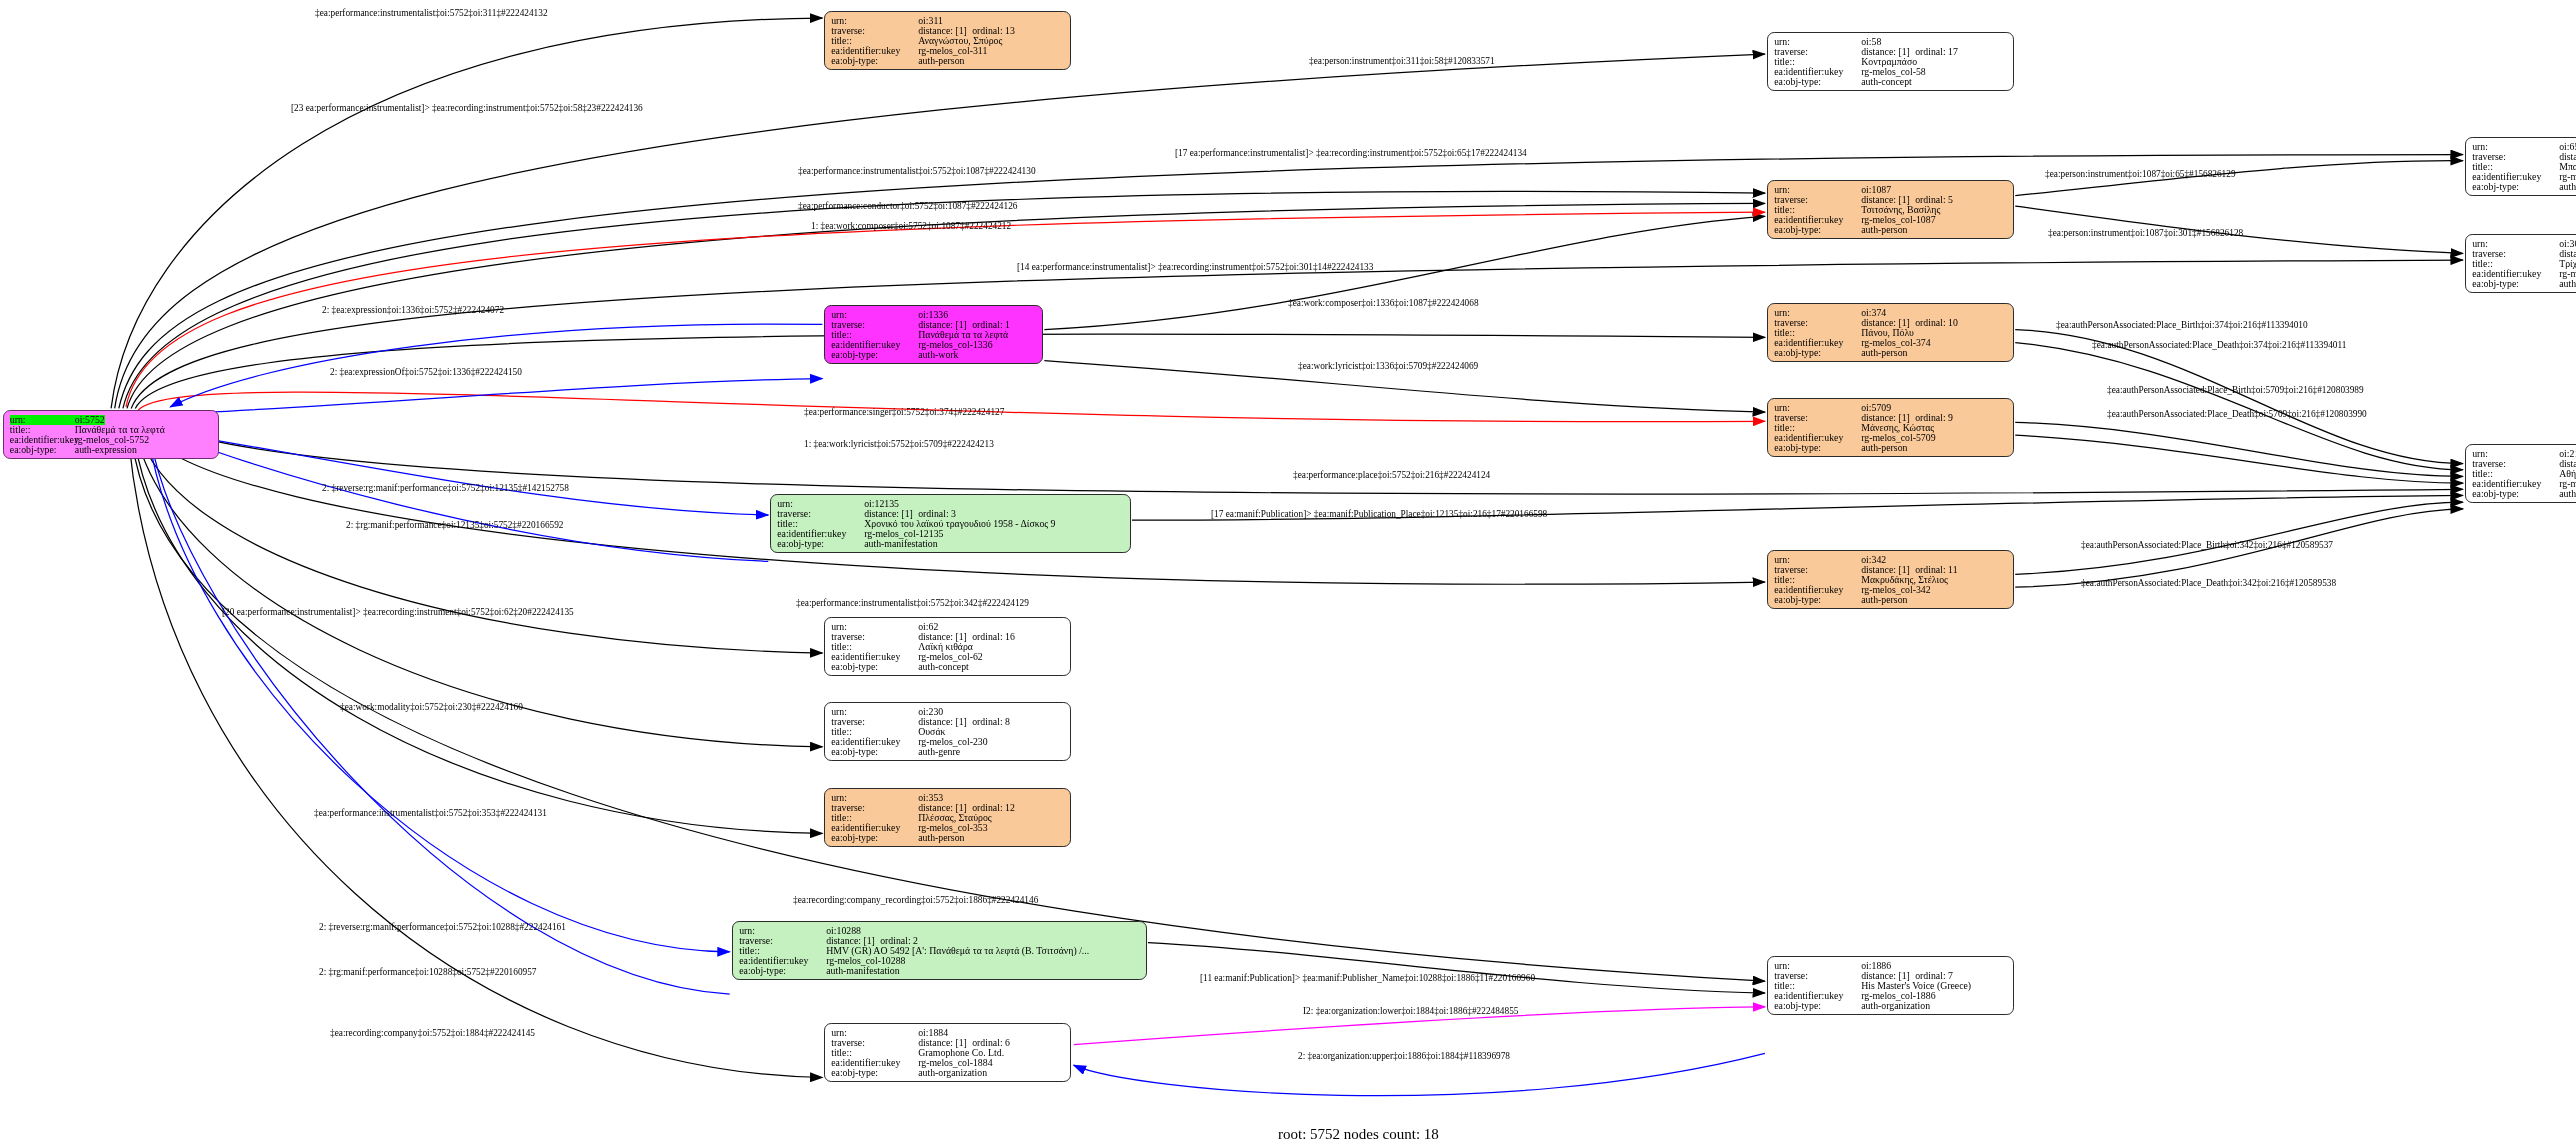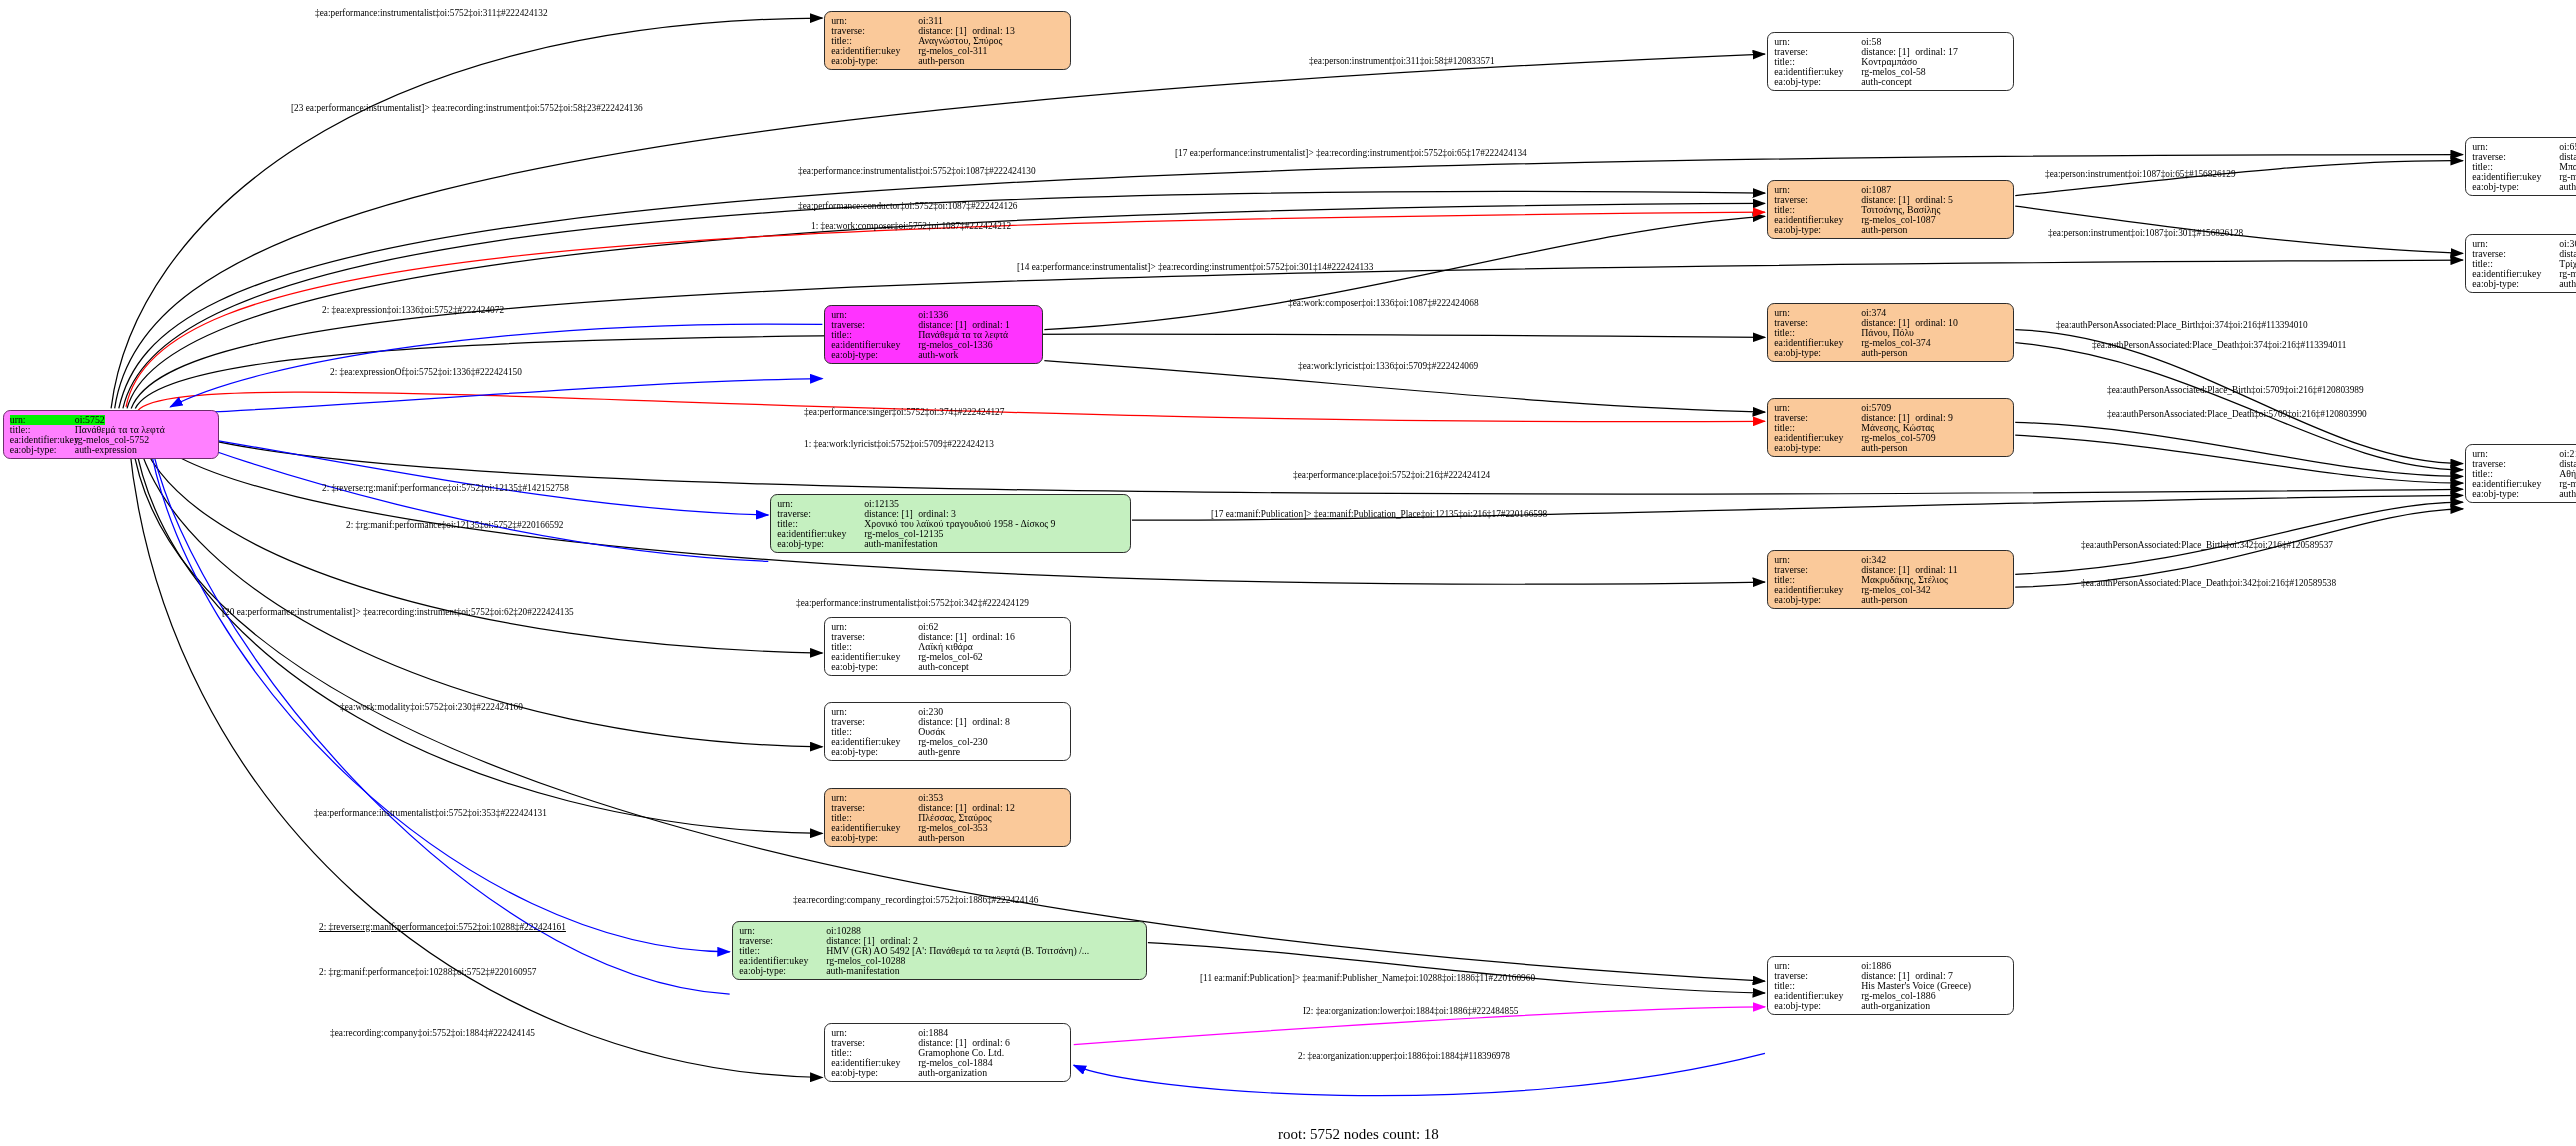--- a/index.html
+++ b/index.html
@@ -627,21 +627,21 @@
       <div class="elabel" style="left: 322px; top: 483px;">2: ‡reverse:rg:manif:performance‡oi:5752‡oi:12135‡#142152758</div>
       <div class="elabel" style="left: 1211px; top: 509px;">[17 ea:manif:Publication]&gt; ‡ea:manif:Publication_Place‡oi:12135‡oi:216‡17#220166598</div>
       <div class="elabel" style="left: 322px; top: 520px; margin-left: 24px;">2: ‡rg:manif:performance‡oi:12135‡oi:5752‡#220166592</div>
       <div class="elabel" style="left: 2081px; top: 540px;">‡ea:authPersonAssociated:Place_Birth‡oi:342‡oi:216‡#120589537</div>
       <div class="elabel" style="left: 2081px; top: 578px;">‡ea:authPersonAssociated:Place_Death‡oi:342‡oi:216‡#120589538</div>
       <div class="elabel" style="left: 796px; top: 598px;">‡ea:performance:instrumentalist‡oi:5752‡oi:342‡#222424129</div>
       <div class="elabel" style="left: 222px; top: 607px;">[20 ea:performance:instrumentalist]&gt; ‡ea:recording:instrument‡oi:5752‡oi:62‡20#222424135</div>
       <div class="elabel" style="left: 340px; top: 702px;">‡ea:work:modality‡oi:5752‡oi:230‡#222424160</div>
       <div class="elabel" style="left: 314px; top: 808px;">‡ea:performance:instrumentalist‡oi:5752‡oi:353‡#222424131</div>
       <div class="elabel" style="left: 793px; top: 895px;">‡ea:recording:company_recording‡oi:5752‡oi:1886‡#222424146</div>
-      <div class="elabel" style="left: 319px; top: 922px; text-decoration: underline;">2: ‡reverse:rg:manif:performance‡oi:5752‡oi:10288‡#222424161</div>
+      <div class="elabel" style="left: 319px; top: 922px;">2: ‡reverse:rg:manif:performance‡oi:5752‡oi:10288‡#222424161</div>
       <div class="elabel" style="left: 1200px; top: 973px;">[11 ea:manif:Publication]&gt; ‡ea:manif:Publisher_Name‡oi:10288‡oi:1886‡11#220160960</div>
       <div class="elabel" style="left: 319px; top: 959px; margin-top: 8px;">2: ‡rg:manif:performance‡oi:10288‡oi:5752‡#220160957</div>
       <div class="elabel" style="left: 1303px; top: 1006px;">I2: ‡ea:organization:lower‡oi:1884‡oi:1886‡#222484855</div>
       <div class="elabel" style="left: 1298px; top: 1051px;">2: ‡ea:organization:upper‡oi:1886‡oi:1884‡#118396978</div>
       <div class="elabel" style="left: 330px; top: 1028px;">‡ea:recording:company‡oi:5752‡oi:1884‡#222424145</div>
     </div>
 
   <div class="footer" style="left:1278px;top:1126px;">root: 5752 nodes count: 18</div>
 </div>
 

